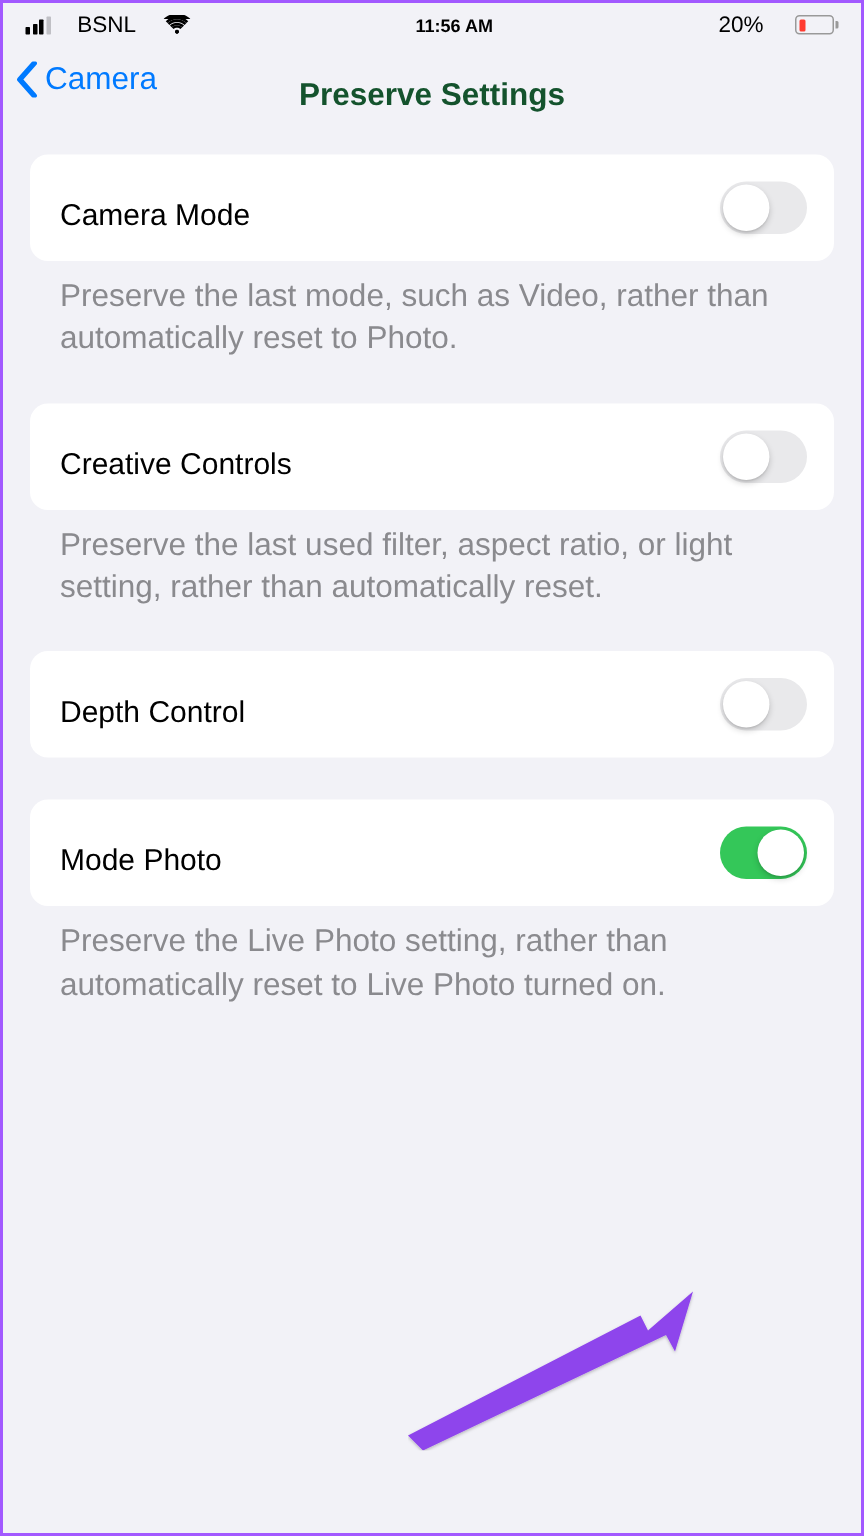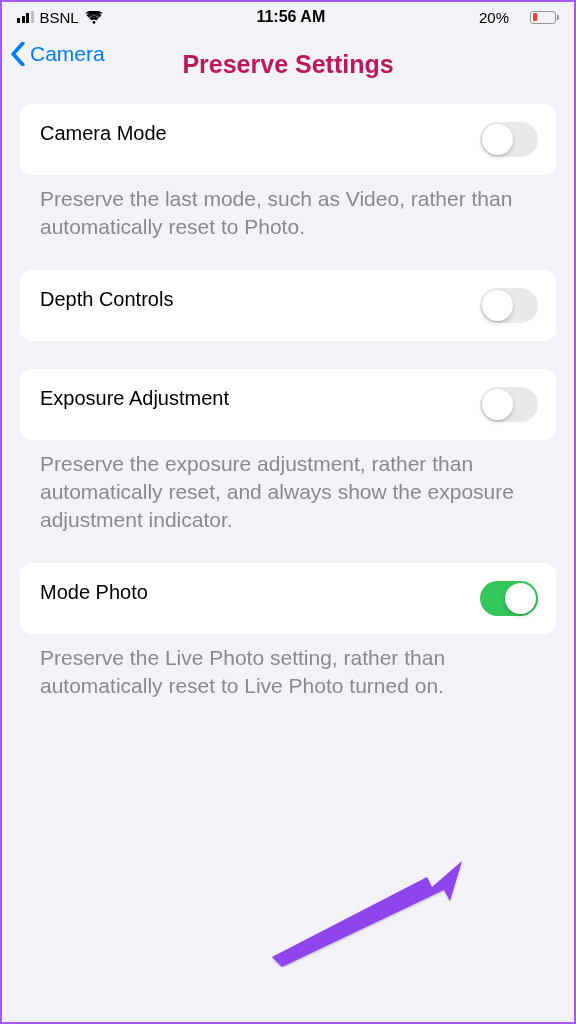--- a/index.html
+++ b/index.html
@@ -22,21 +22,21 @@
       align-items: center;
       padding: 6px 15px 4px;
       font-size: 16px;
       font-weight: 600;
       color: #000;
       background: #f2f2f7;
     }
     .status-left {
       display: flex;
       align-items: center;
-      gap: 6px;
+      gap: 18px;
     }
     .status-right {
       display: flex;
       align-items: center;
       gap: 21px;
     }
     .signal-bars {
       display: flex;
       align-items: flex-end;
       gap: 1.5px;
@@ -52,21 +52,21 @@
     .signal-bars span:nth-child(3) { height: 10px; }
     .signal-bars span:nth-child(4) { height: 12px; background: #c0c0c5; }
     .carrier {
       font-size: 15px;
       font-weight: 500;
     }
     .wifi-icon svg {
       display: block;
     }
     .time {
-      font-size: 16px;
+      font-size: 12px;
       font-weight: 600;
     }
     .battery-pct {
       font-size: 15px;
       font-weight: 500;
     }
     .battery {
       display: flex;
       align-items: center;
     }
@@ -107,41 +107,41 @@
     }
     .back-chevron {
       width: 16px;
       height: 24px;
       margin-right: 4px;
     }
     .nav-title {
       position: absolute;
       left: 50%;
       transform: translateX(-50%);
-      font-size: 25px;
+      font-size: 21px;
       font-weight: 600;
-      color: #be185d;
+      color: #14532d;
       margin-top: 21px;
     }
     .content {
       padding: 0 18px;
     }
     .group {
       margin-top: 28px;
     }
     .group:first-child {
       margin-top: 20px;
     }
     .cell {
       background: #fff;
       border-radius: 12px;
       padding: 18px 18px 18px 20px;
       display: flex;
       justify-content: space-between;
-      align-items: flex-start;
+      align-items: flex-end;
       gap: 44px;
     }
     .cell-label {
       font-size: 20px;
       font-weight: 400;
       color: #000;
     }
     .footer {
       font-size: 21px;
       line-height: 1.35;
@@ -227,39 +227,39 @@
   <div class="group">
     <div class="cell">
       <span class="cell-label">Camera Mode</span>
       <div class="toggle">
         <div class="toggle-knob"></div>
       </div>
     </div>
     <div class="footer">Preserve the last mode, such as Video, rather than automatically reset to Photo.</div>
   </div>
 
-
-  <div class="group">
-    <div class="cell">
-      <span class="cell-label">Depth Controls</span>
+  <div class="group">
+    <div class="cell">
+      <span class="cell-label">Creative Controls</span>
       <div class="toggle">
         <div class="toggle-knob"></div>
       </div>
     </div>
-  </div>
-
-  <div class="group">
-    <div class="cell">
-      <span class="cell-label">Exposure Adjustment</span>
+    <div class="footer">Preserve the last used filter, aspect ratio, or light setting, rather than automatically reset.</div>
+  </div>
+
+  <div class="group">
+    <div class="cell">
+      <span class="cell-label">Depth Control</span>
       <div class="toggle">
         <div class="toggle-knob"></div>
       </div>
     </div>
-    <div class="footer">Preserve the exposure adjustment, rather than automatically reset, and always show the exposure adjustment indicator.</div>
-  </div>
+  </div>
+
 
   <div class="group">
     <div class="cell">
       <span class="cell-label">Mode Photo</span>
       <div class="toggle on">
         <div class="toggle-knob"></div>
       </div>
     </div>
     <div class="footer">Preserve the Live Photo setting, rather than automatically reset to Live Photo turned on.</div>
   </div>

